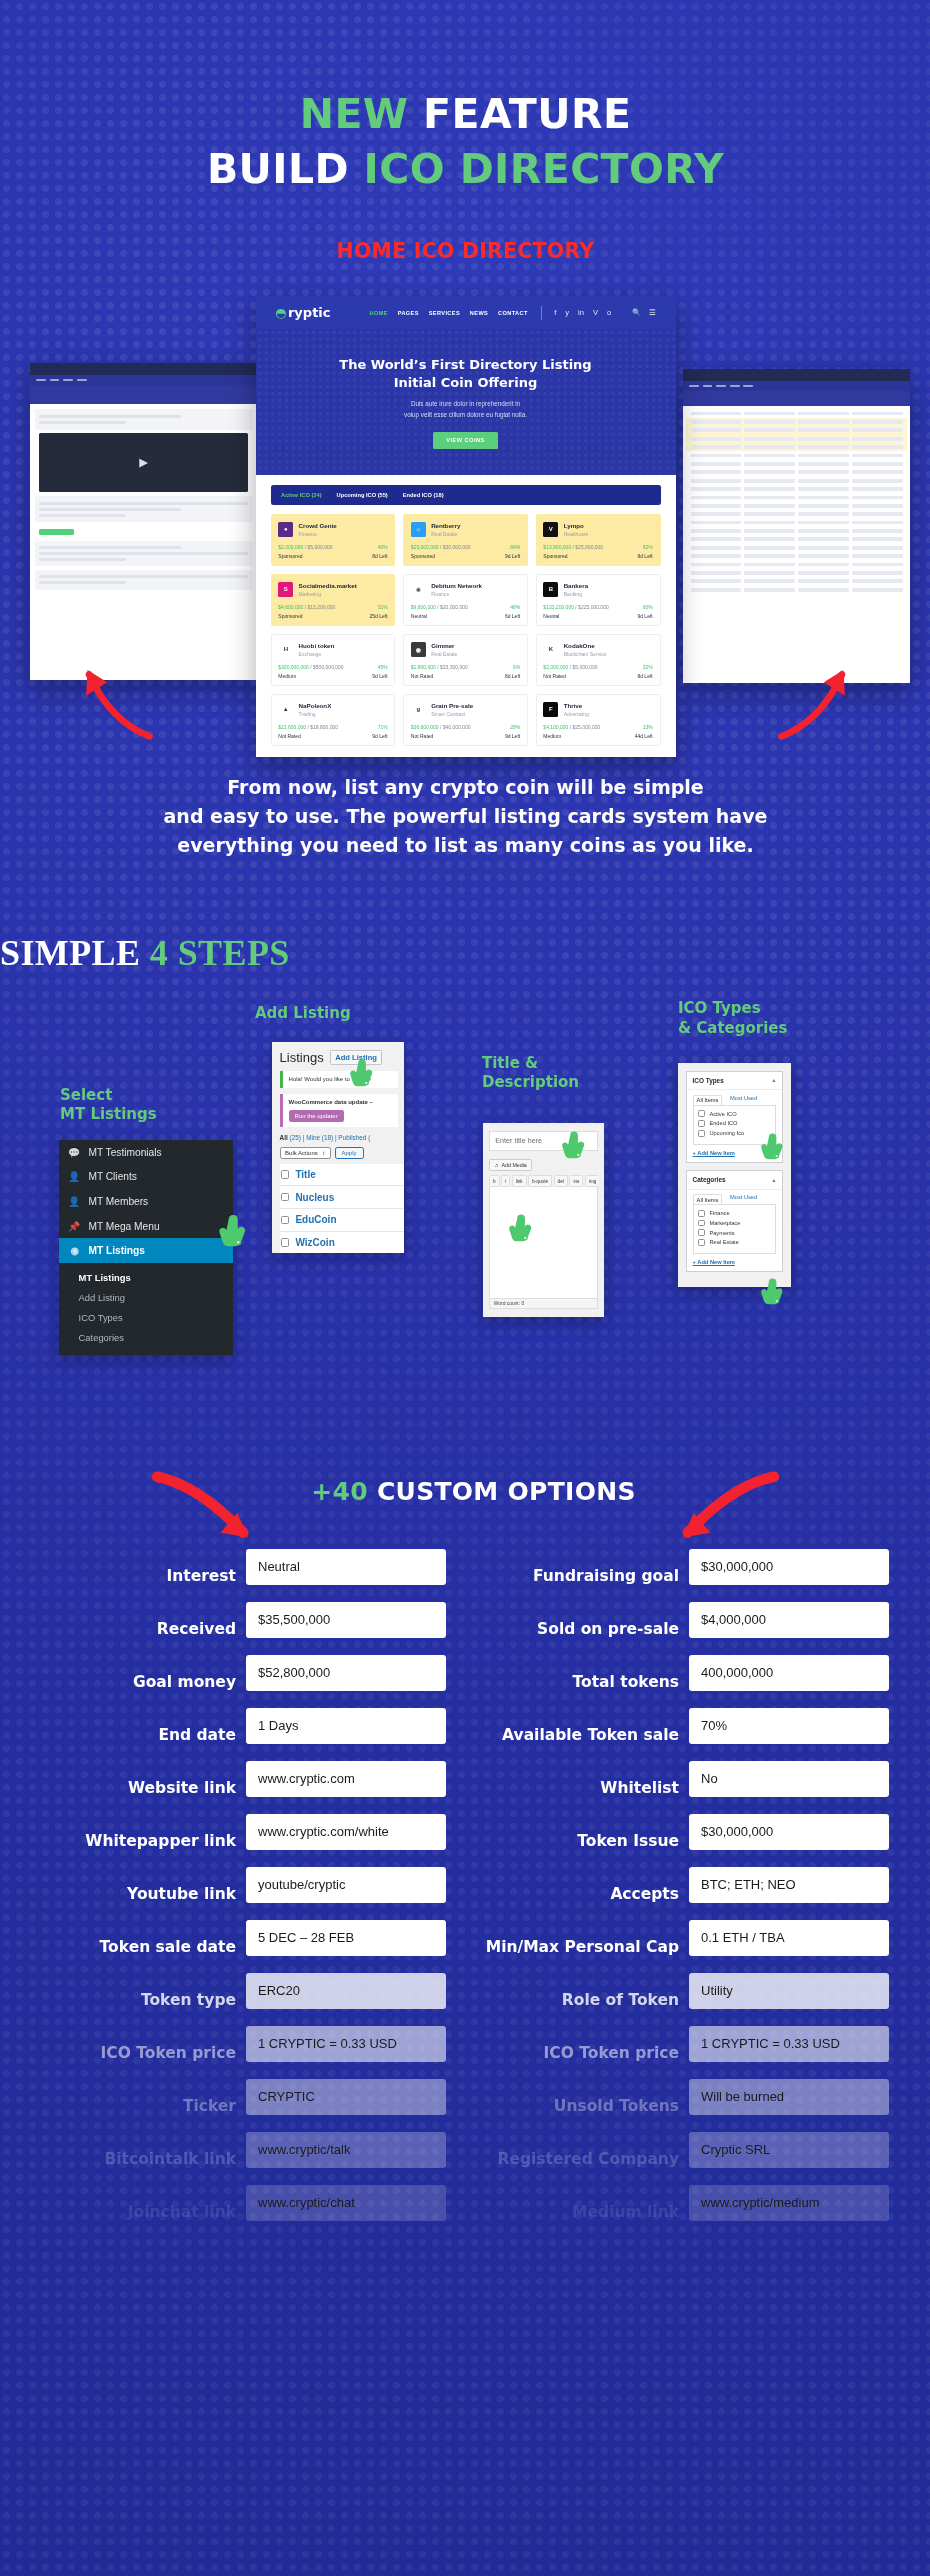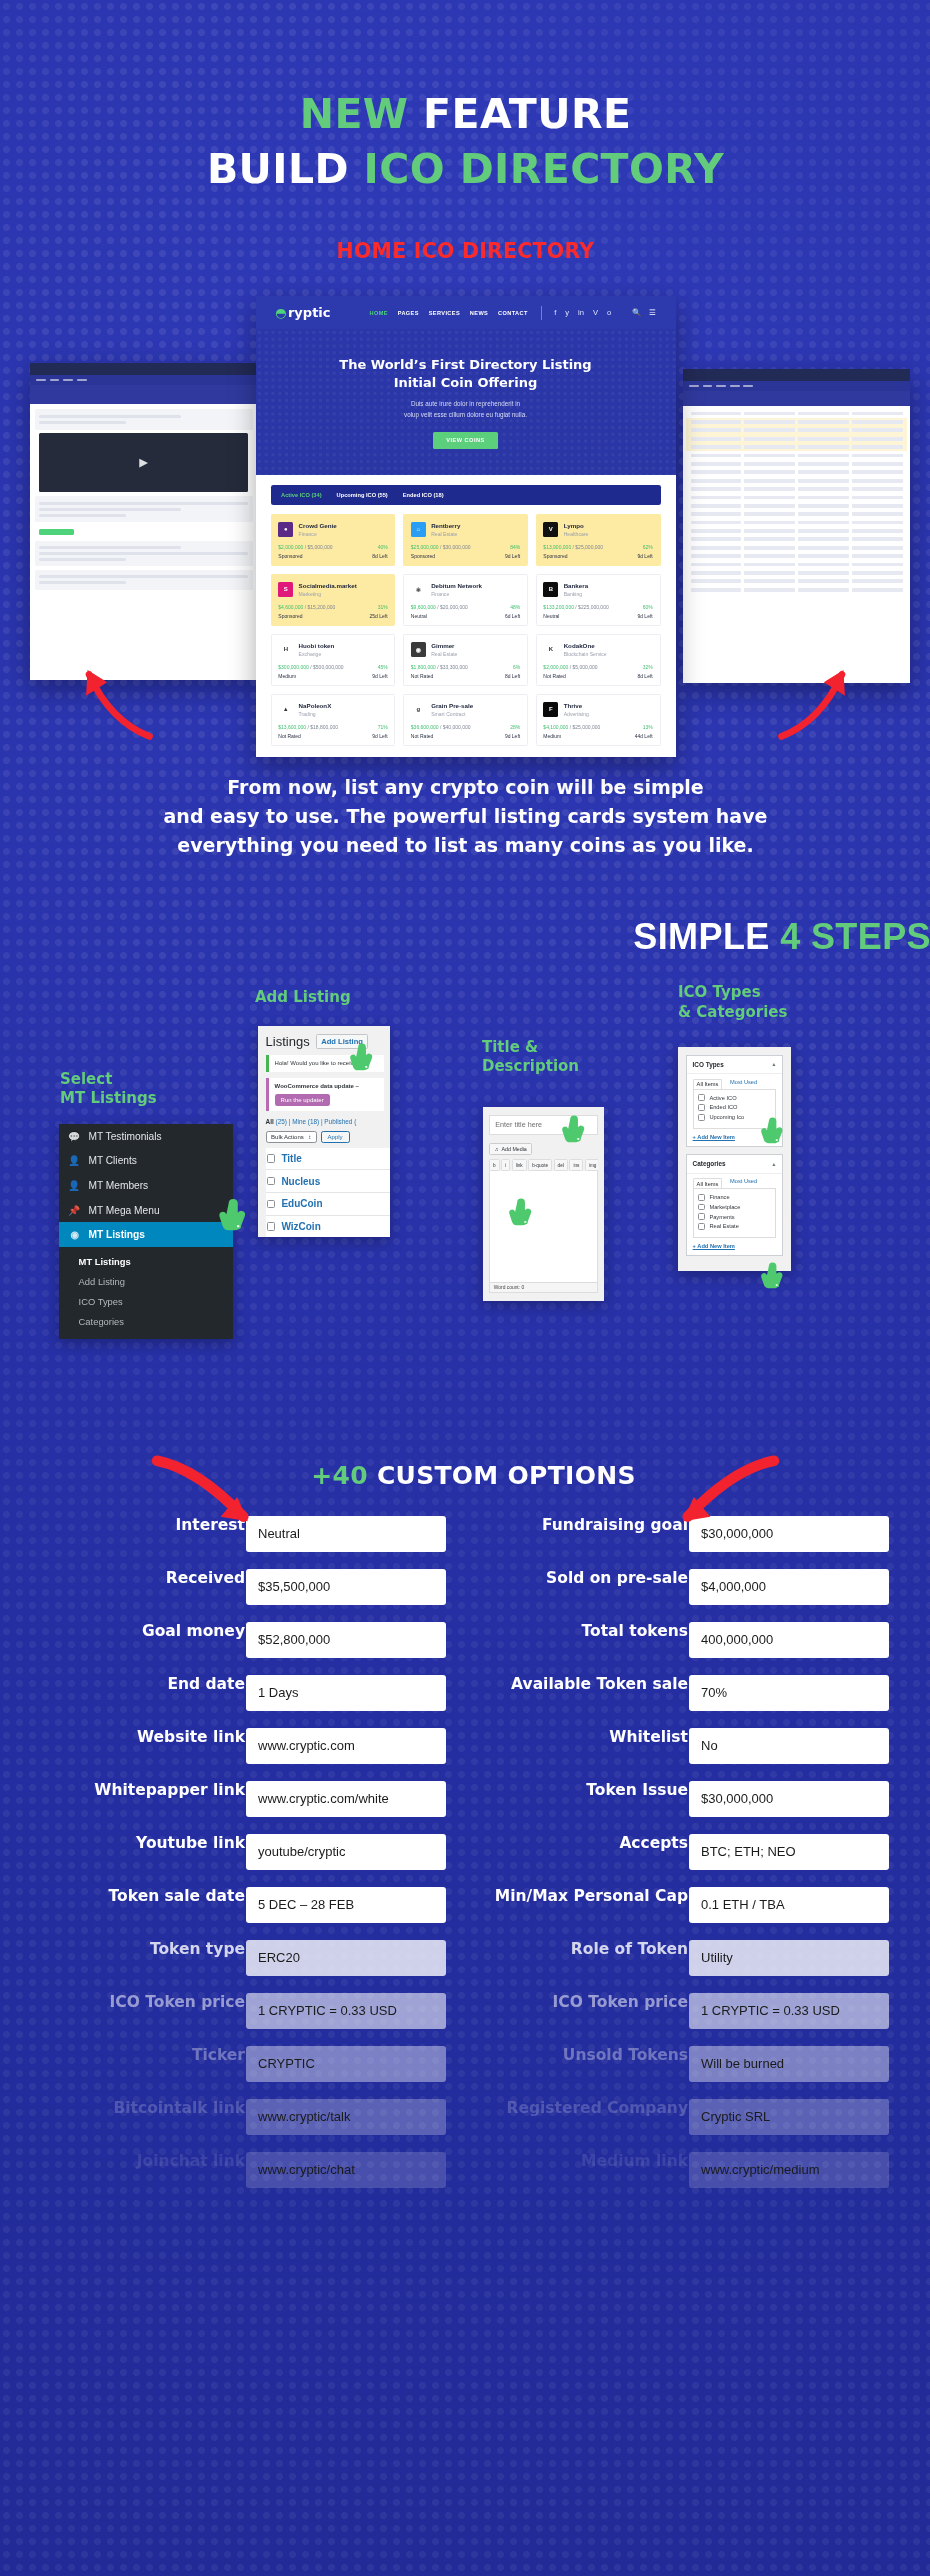--- a/index.html
+++ b/index.html
@@ -198,27 +198,27 @@
     margin-top: 10.6px;
     padding: 0 53px;
     color: #fff;
     font-size: 19px;
     font-weight: 700;
     line-height: 1.52;
     font-family: "DejaVu Sans", sans-serif;
   }
 
   .steps-title {
-    text-align: right;
-    margin-top: 56px;
+    text-align: left;
+    margin-top: 72px;
     font-size: 36px;
     font-weight: 700;
     color: #fff;
     letter-spacing: 0.4px;
-    font-family: Liberation Sans, sans-serif;
+    font-family: Liberation Serif, serif;
   }
 
   
   .steps {
     position: relative;
     margin-top: 36px;
     height: 438px;
   }
   .step-label {
     position: absolute;
@@ -297,21 +297,21 @@
     text-align:center; margin-top: 29px;
     font-size: 25px; font-weight: 700; color:#fff; letter-spacing:0.3px;
     font-family: "DejaVu Sans", sans-serif;
   }
   .fields {
     margin-top: 26px;
     display:grid; grid-template-columns: 1fr 1fr;
     column-gap: 39px; row-gap: 0;
     padding: 0 42px 0 42px;
   }
-  .frow { display:flex; align-items:flex-start; gap:1px; height: 53px; }
+  .frow { display:flex; align-items:flex-end; gap:10px; height: 53px; }
   .flabel {
     flex: 1 1 auto; text-align: right;
     font-size: 15.5px; font-weight: 700; color:#ffffff;
     font-family: "DejaVu Sans", sans-serif;
     white-space: nowrap;
   }
   .finput {
     flex: 0 0 200px;
     background:#fff; border-radius:3px;
     height: 36px;
@@ -852,21 +852,21 @@
           <div class="sub">ICO Types</div>
           <div class="sub">Categories</div>
         </div>
       </div>
       <svg class="arrow" style="left:218px; top:202px;" width="35" height="35" viewBox="0 0 46 46">
         <path d="M14 10 q0-6 6-6 t6 6 v12 q3-4 7-2 q4 2 2 7 l-5 13 q-2 5-8 5 h-8 q-6 0-8-6 l-4-12 q-1-5 3-6 q4-1 6 3 z" fill="#4fc96e"></path>
         <rect x="12" y="36" width="18" height="7" rx="1.5" fill="#4fc96e"></rect>
         <rect x="25" y="38.5" width="3" height="2.5" fill="#fff"></rect>
       </svg>
 
-      <div class="panel listings" style="left:258px; top:32px;">
+      <div class="panel listings" style="left:272px; top:32px;">
         <div class="lst-head">
           <div class="lst-title">Listings</div>
           <div class="lst-add">Add Listing</div>
         </div>
         <div class="notice">Hola! Would you like to receive</div>
         <div class="notice woo">
           <b>WooCommerce data update –</b>
           <div class="woo-btn">Run the updater</div>
         </div>
         <div class="subsub">

